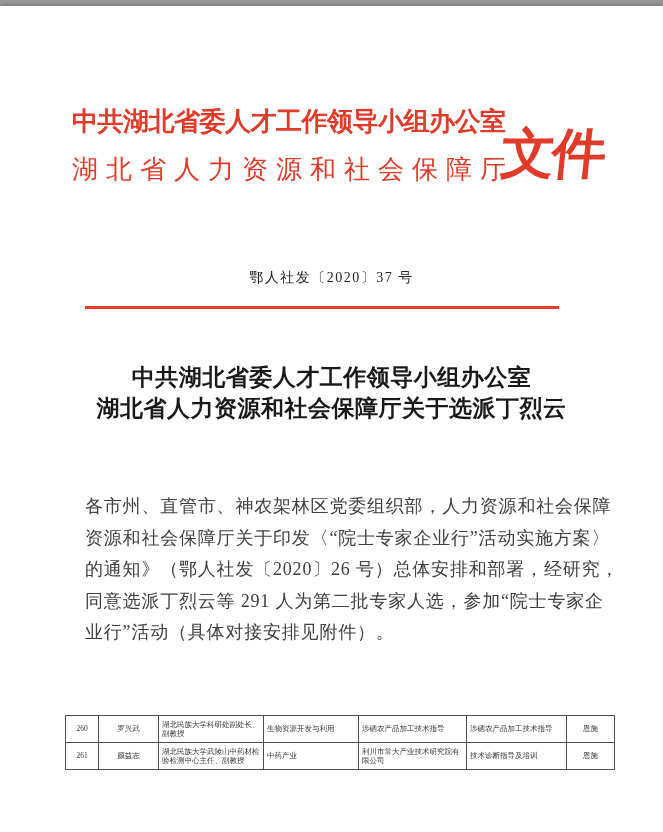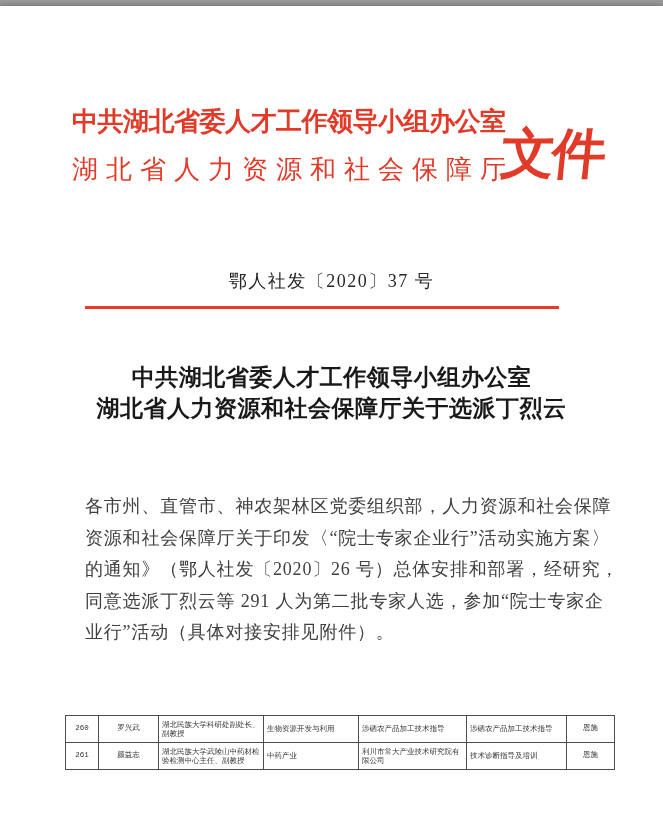--- a/index.html
+++ b/index.html
@@ -27,21 +27,21 @@
     letter-spacing:8px;white-space:nowrap;line-height:1.2;
   }
   .file-mark{
     position:absolute;top:116px;left:501px;
     font-size:54px;font-weight:bold;color:#e23a28;
     letter-spacing:-3px;white-space:nowrap;
     transform:skewX(-6deg);line-height:1.2;
   }
   .doc-number{
     position:absolute;top:263px;left:0;width:663px;
-    text-align:center;font-size:18px;color:#262626;
+    text-align:center;font-size:14px;color:#262626;
     letter-spacing:1.5px;
   }
   .red-divider{
     position:absolute;top:300px;left:85px;width:474px;height:3px;
     background:#ea3b28;
   }
   
   .title-block{
     position:absolute;top:356px;left:0;width:663px;text-align:center;
   }
@@ -62,21 +62,21 @@
   .roster{
     position:absolute;top:709px;left:65px;width:549px;
     border-collapse:collapse;table-layout:fixed;
   }
   .roster td{
     border:1px solid #4d4d4d;
     font-size:7.5px;line-height:9.5px;color:#353535;
     padding:1px 3px;vertical-align:middle;
     overflow:hidden;word-break:break-all;
   }
-  .roster td.c{text-align:center;font-family:Liberation Mono, monospace;}
+  .roster td.c{text-align:center;}
   .roster tr{height:27px;}
 </style>
 </head>
 <body>
 
 <div class="page">
 
   <div class="org-line1">中共湖北省委人才工作领导小组办公室</div>
   <div class="org-line2">湖北省人力资源和社会保障厅</div>
   <div class="file-mark">文件</div>

